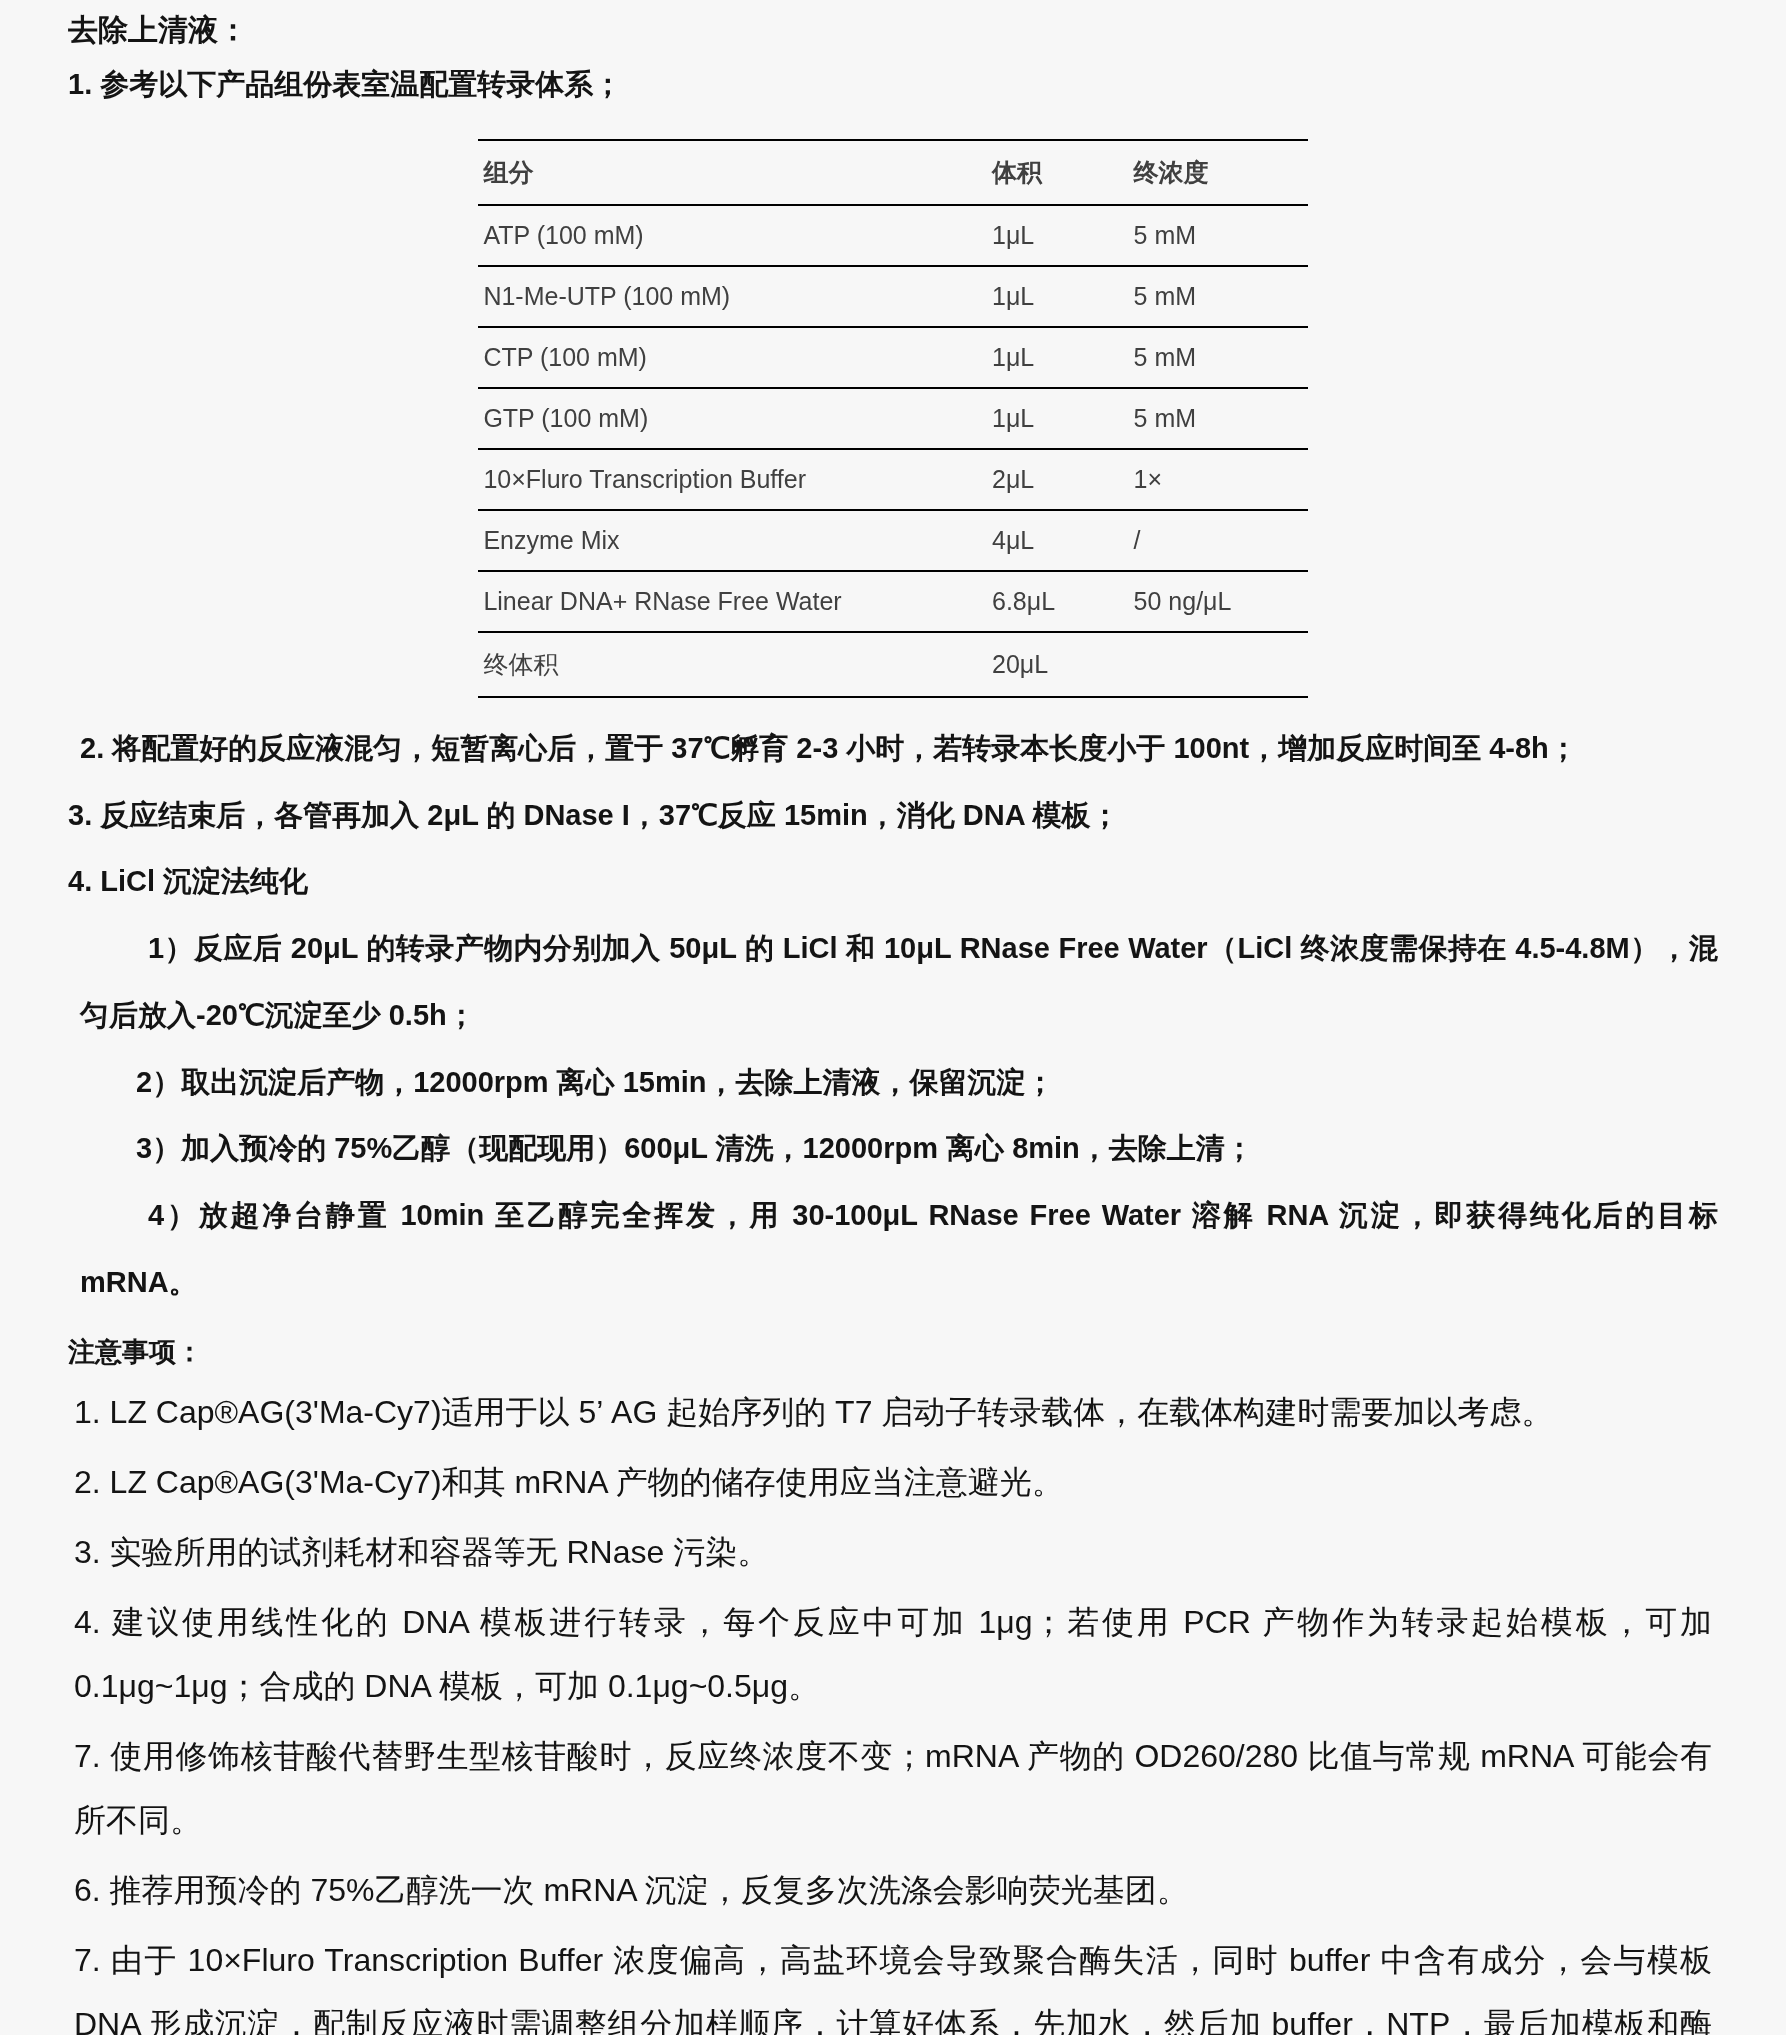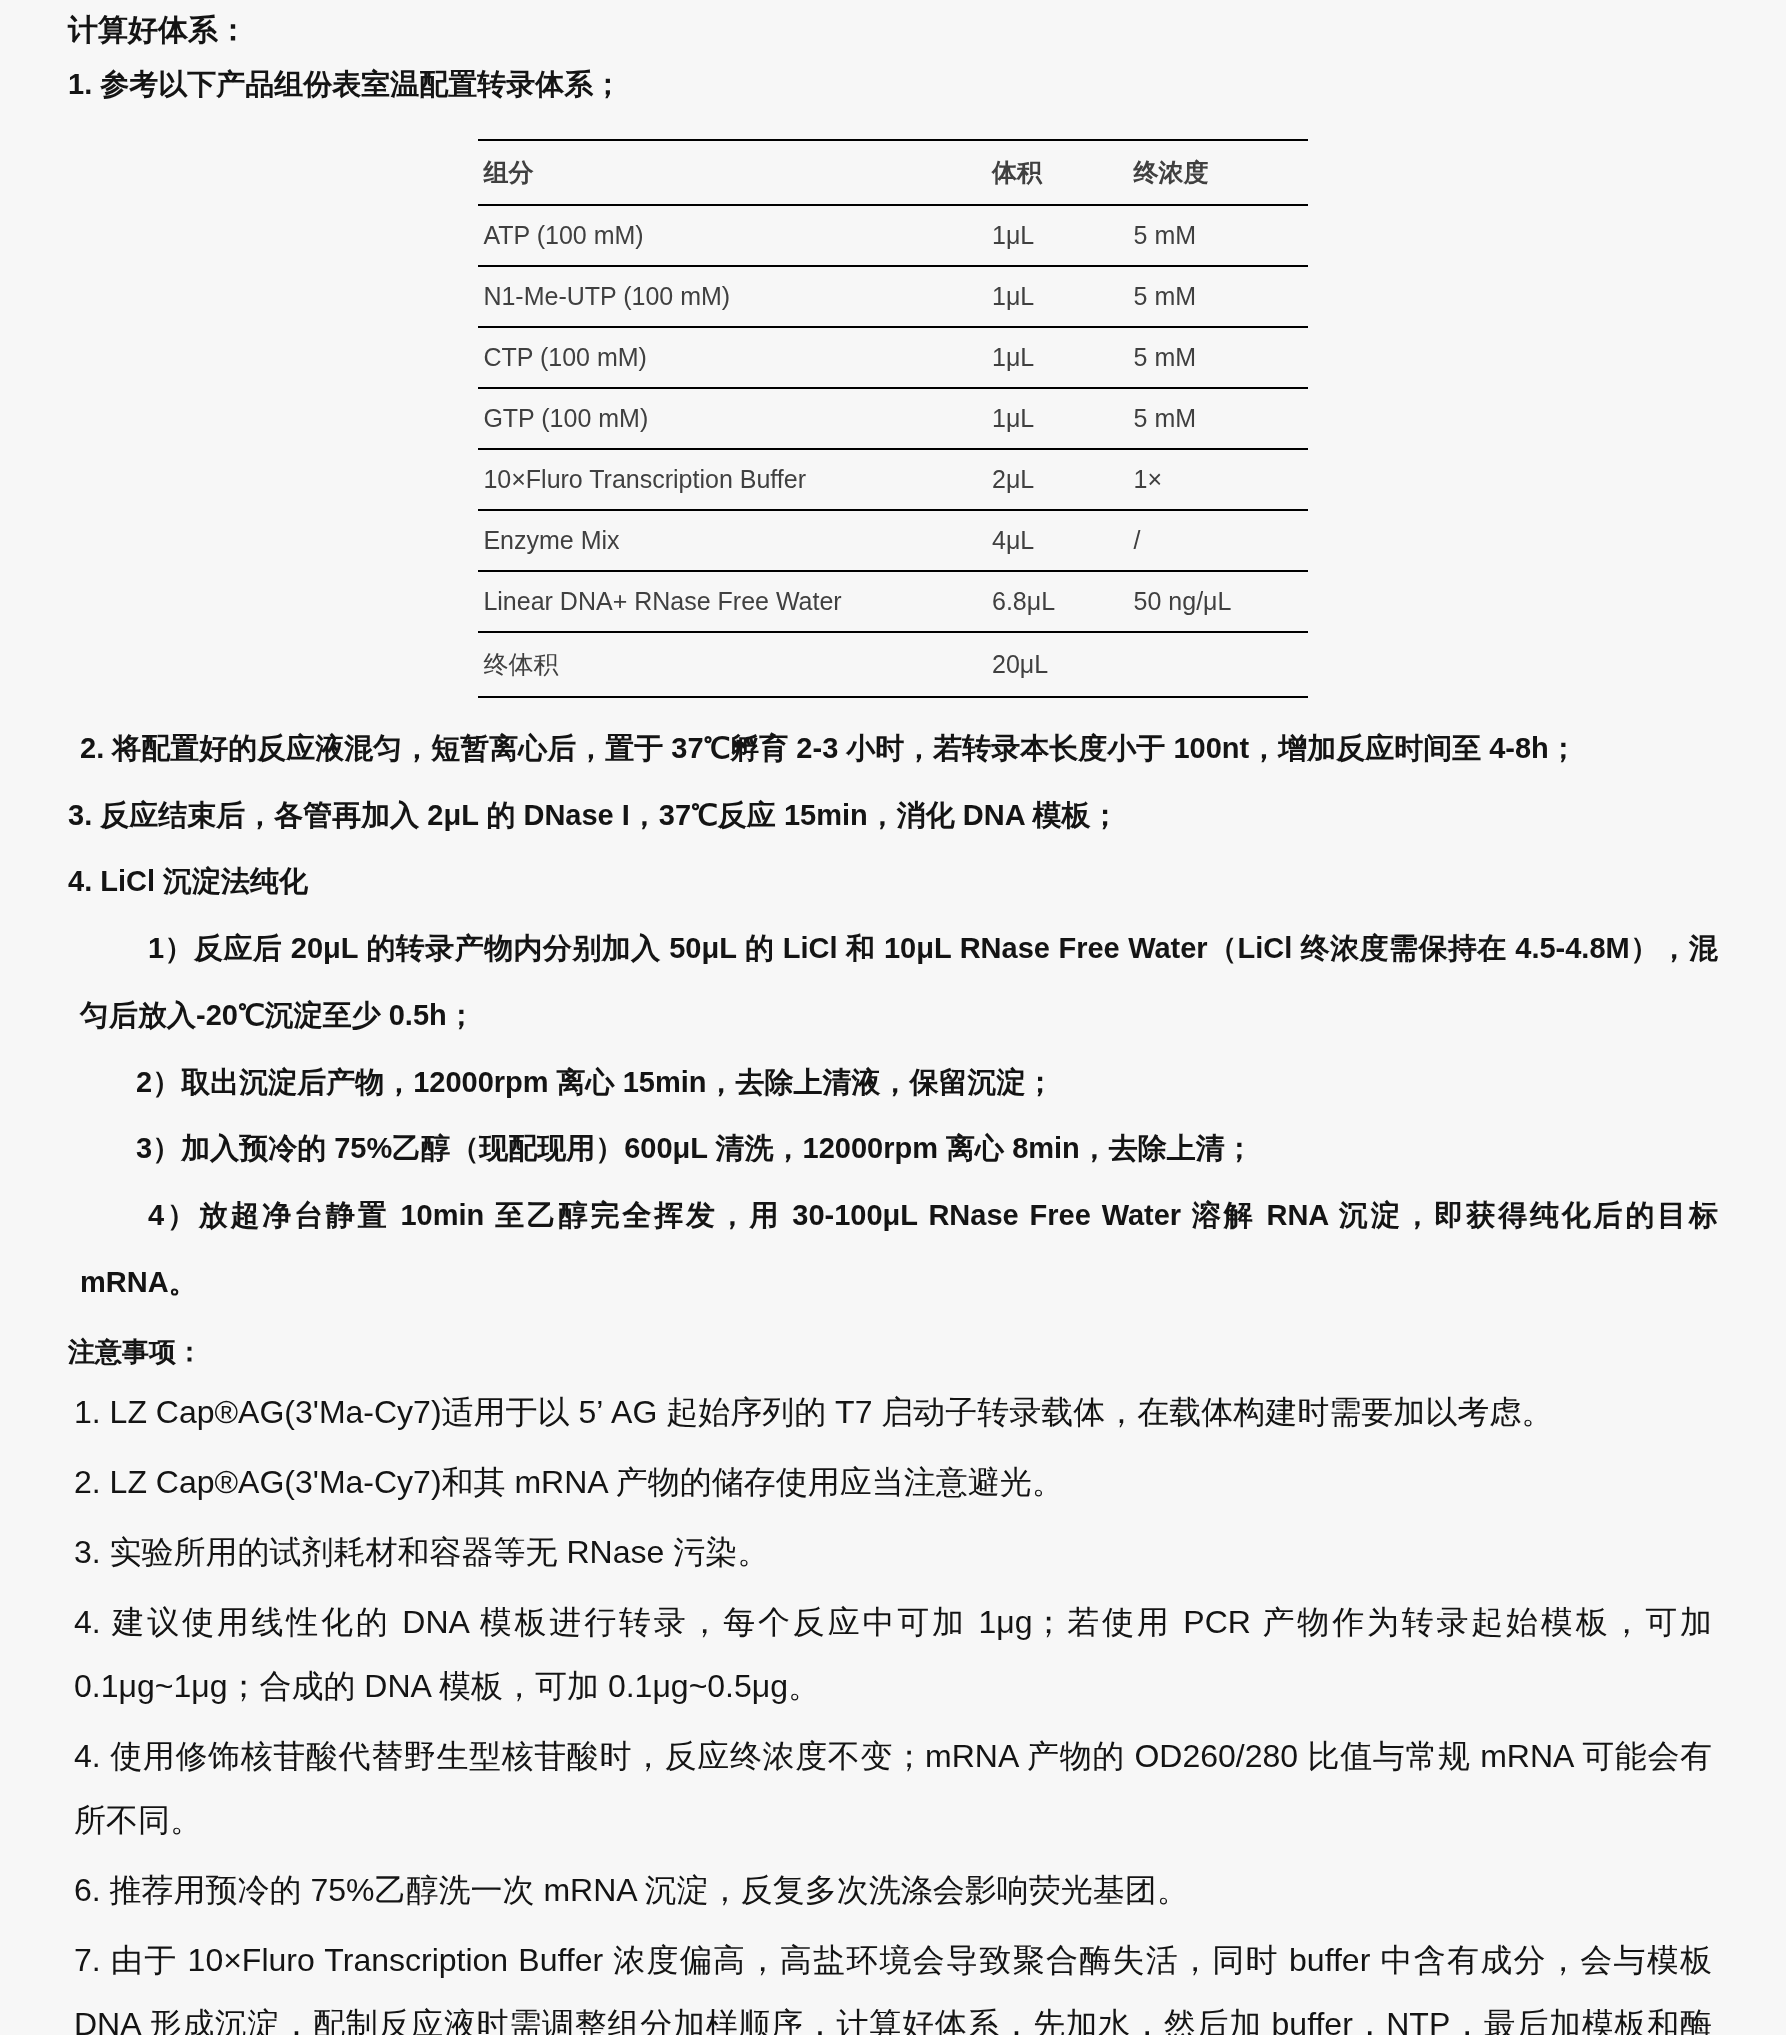--- a/index.html
+++ b/index.html
@@ -55,21 +55,21 @@
     font-size: 32px;
     line-height: 2.0;
     margin: 6px;
   }
 </style>
 </head>
 <body>
 
 <div class="page">
 
-  <h1 class="h-main">计算好体系：</h1>
+  <h1 class="h-main">去除上清液：</h1>
 
   <p class="flow">1. 参考以下产品组份表室温配置转录体系；</p>
 
   <table class="reagent">
     <thead>
       <tr>
         <th class="c1">组分</th>
         <th class="c2">体积</th>
         <th class="c3">终浓度</th>
       </tr>
@@ -126,18 +126,18 @@
   <p class="flow indent">2）取出沉淀后产物，12000rpm 离心 15min，去除上清液，保留沉淀；</p>
   <p class="flow indent">3）加入预冷的 75%乙醇（现配现用）600μL 清洗，12000rpm 离心 8min，去除上清；</p>
   <p class="flow justify indent">4）放超净台静置 10min 至乙醇完全挥发，用 30-100μL RNase Free Water 溶解 RNA 沉淀，即获得纯化后的目标 mRNA。</p>
 
   <h2 class="h-notes">注意事项：</h2>
 
   <p class="note justify">1. LZ Cap®AG(3'Ma-Cy7)适用于以 5’ AG 起始序列的 T7 启动子转录载体，在载体构建时需要加以考虑。</p>
   <p class="note justify">2. LZ Cap®AG(3'Ma-Cy7)和其 mRNA 产物的储存使用应当注意避光。</p>
   <p class="note justify">3. 实验所用的试剂耗材和容器等无 RNase 污染。</p>
   <p class="note justify">4. 建议使用线性化的 DNA 模板进行转录，每个反应中可加 1μg；若使用 PCR 产物作为转录起始模板，可加 0.1μg~1μg；合成的 DNA 模板，可加 0.1μg~0.5μg。</p>
-  <p class="note justify">4. 使用修饰核苷酸代替野生型核苷酸时，反应终浓度不变；mRNA 产物的 OD260/280 比值与常规 mRNA 可能会有所不同。</p>
+  <p class="note justify">7. 使用修饰核苷酸代替野生型核苷酸时，反应终浓度不变；mRNA 产物的 OD260/280 比值与常规 mRNA 可能会有所不同。</p>
   <p class="note justify">6. 推荐用预冷的 75%乙醇洗一次 mRNA 沉淀，反复多次洗涤会影响荧光基团。</p>
   <p class="note justify">7. 由于 10×Fluro Transcription Buffer 浓度偏高，高盐环境会导致聚合酶失活，同时 buffer 中含有成分，会与模板 DNA 形成沉淀，配制反应液时需调整组分加样顺序，计算好体系，先加水，然后加 buffer，NTP，最后加模板和酶 mix，以防止 10×的高浓度盐离子对酶造成影响。</p>
 
 </div>
 
 
 </body></html>

